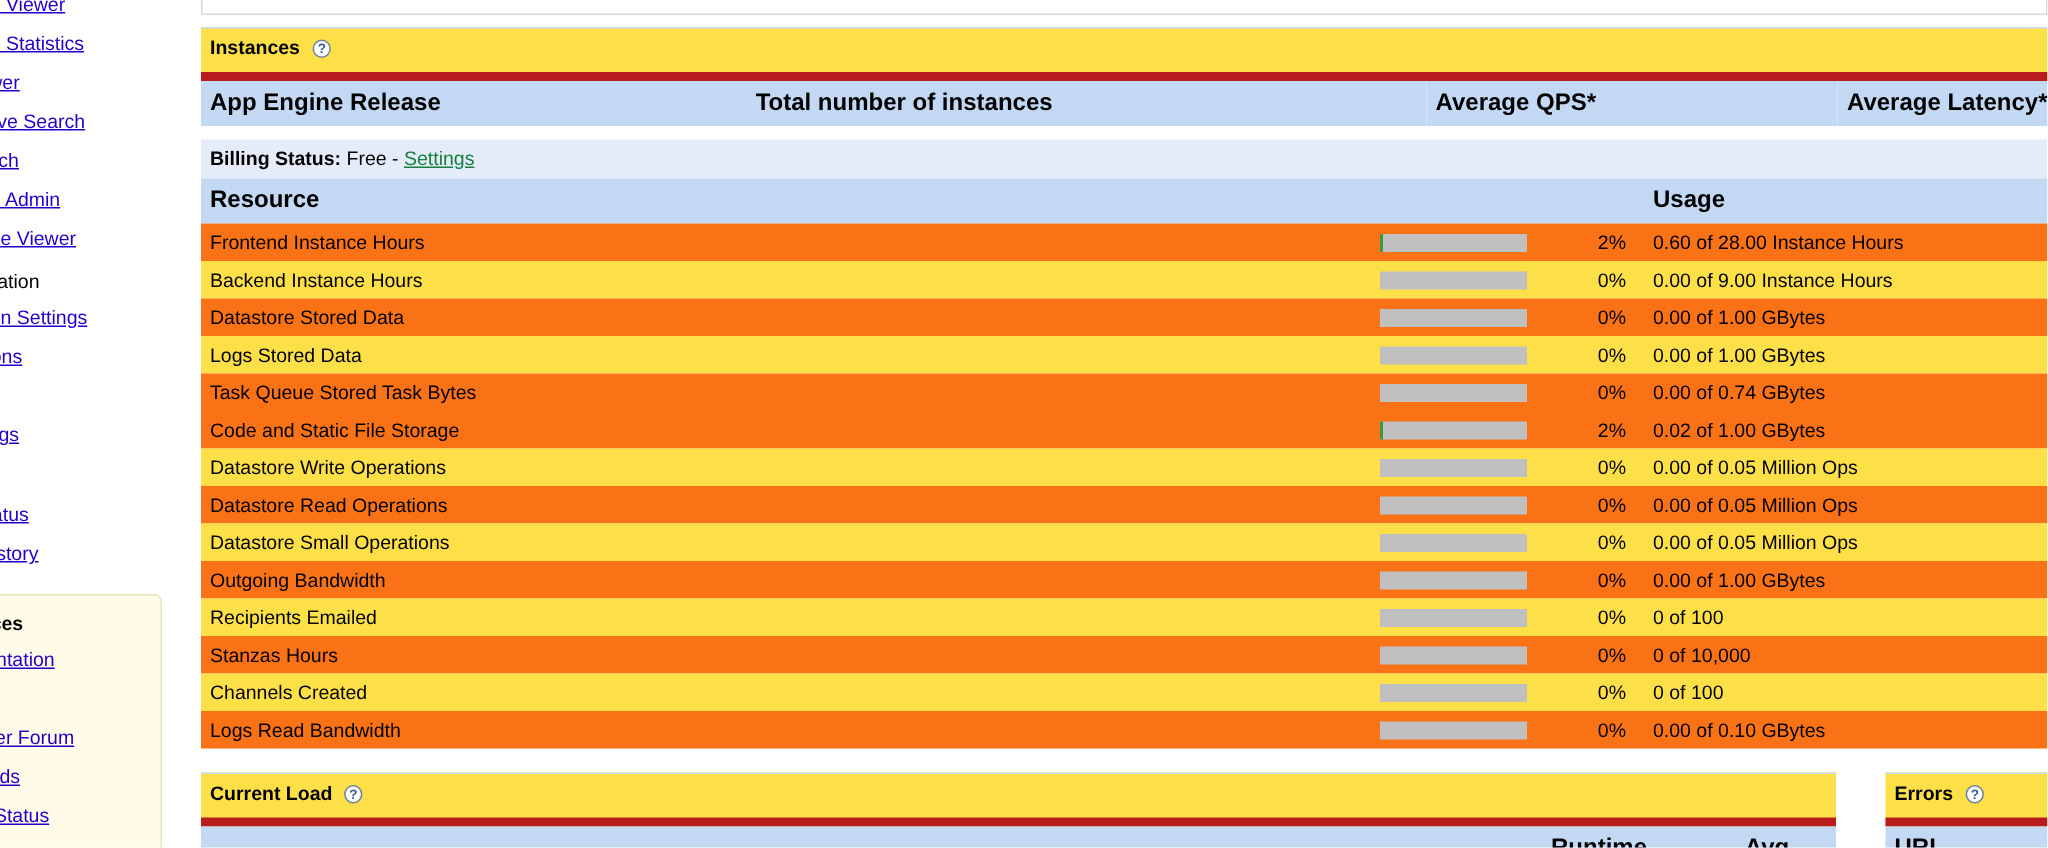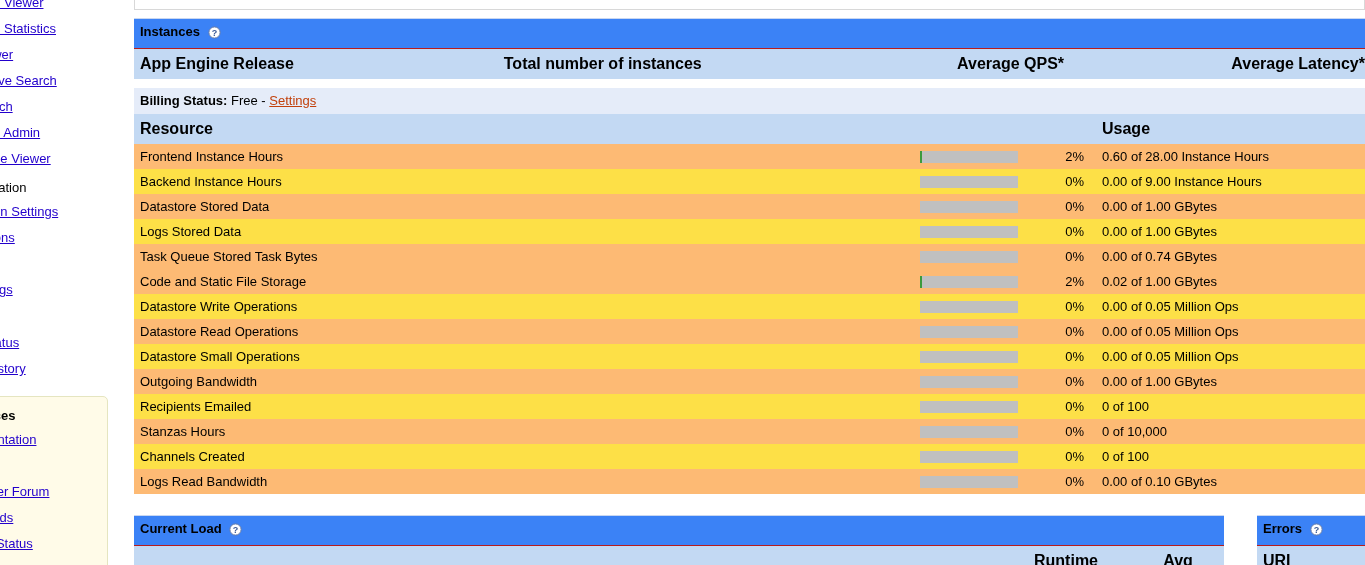--- a/index.html
+++ b/index.html
@@ -82,65 +82,65 @@
     border-right: 1px solid #d8d8d8;
     border-bottom: 1px solid #d8d8d8;
     background: #ffffff;
     margin-bottom: 8px;
     box-sizing: border-box;
   }
 
   .panel { margin-bottom: 0; }
 
   .panel-title {
-    background: #3b82f6;
+    background: #fde047;
     border-top: 1px solid #c9d7f1;
-    border-bottom: 1px solid #b91c1c;
+    border-bottom: 6px solid #b91c1c;
     font-weight: bold;
     font-size: 13px;
     padding: 5px 0 5px 6px;
     line-height: 16px;
     white-space: nowrap;
   }
   .panel-title .help-icon {
     display: inline-block;
     vertical-align: -3px;
     margin-left: 4px;
   }
 
   .bar-title {
     background: #e5ecf9;
     font-size: 13px;
     padding: 5px 0 5px 6px;
     line-height: 16px;
     white-space: nowrap;
   }
   .bar-title b { font-weight: bold; }
-  .bar-title a { color: #c2410c; text-decoration: underline; }
+  .bar-title a { color: #15803d; text-decoration: underline; }
 
   table.grid {
     width: 100%;
     border-collapse: collapse;
     font-size: 13px;
   }
   table.grid th {
     background: #c3d9f3;
     font-weight: bold;
     text-align: left;
     padding: 6px 0 6px 6px;
     white-space: nowrap;
     font-size: 16px;
   }
   table.grid td {
     padding: 5px 0 5px 6px;
     white-space: nowrap;
     font-size: 13px;
     vertical-align: middle;
   }
-  tr.odd td { background: #fdba74; margin-left: 32px; }
+  tr.odd td { background: #f97316; margin-left: 32px; }
   tr.even td { background: #fde047; }
 
   .c-res { width: 780px; }
   .c-bar { width: 110px; padding-left: 0 !important; }
   .c-pct { width: 48px; text-align: right; padding-right: 12px !important; }
   .c-use { }
 
   .pbar {
     position: relative;
     width: 98px;

